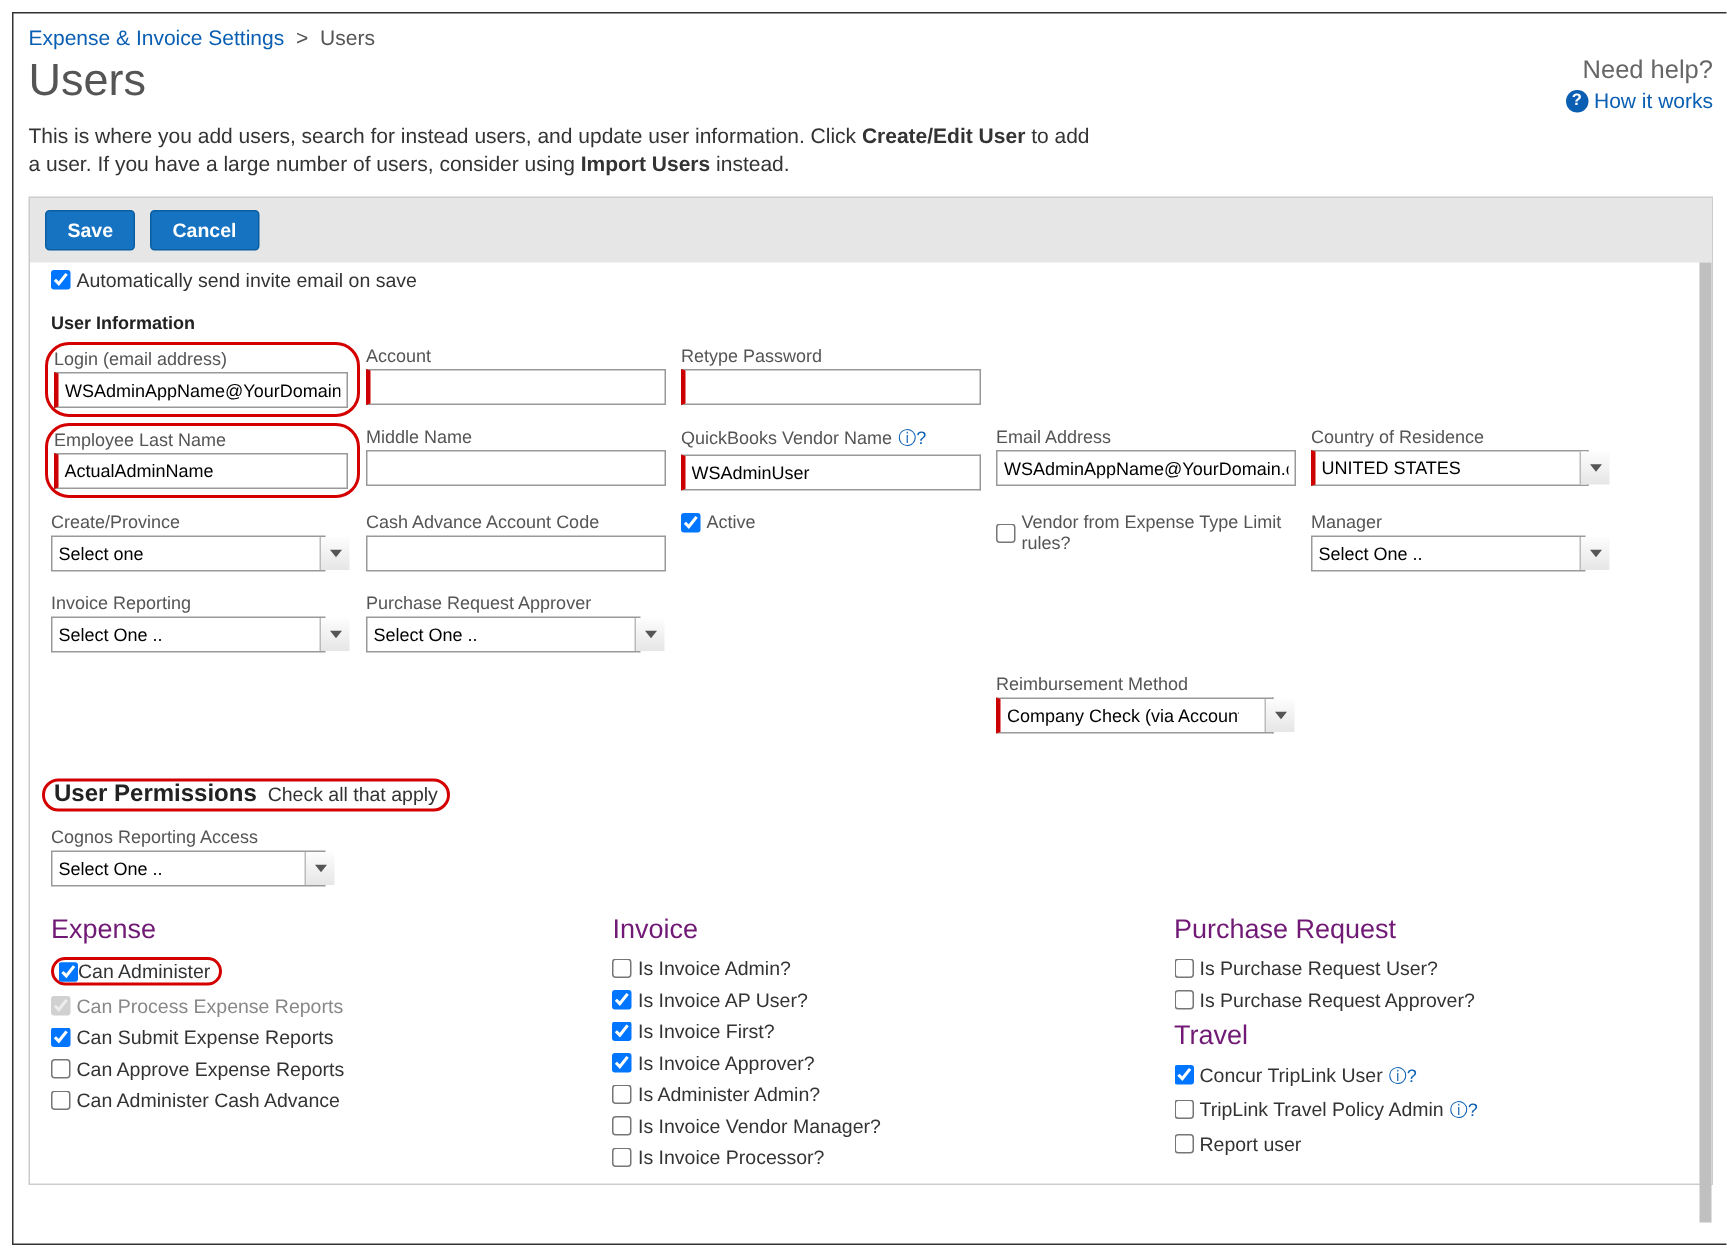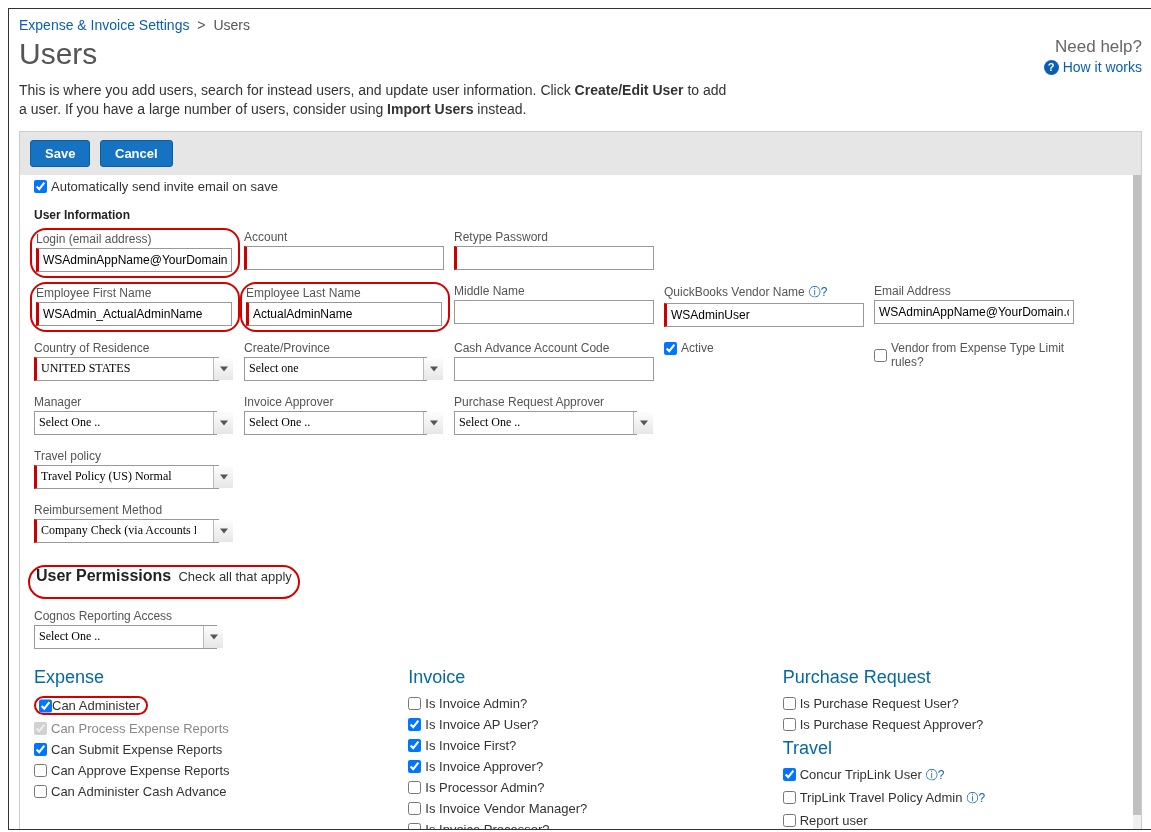--- a/index.html
+++ b/index.html
@@ -36,34 +36,34 @@
 .auto-invite { padding: 4px 14px 10px 14px; }
 .auto-invite label { font-size:13px; color:#333; }
 
 .section-title { font-size:12px; font-weight:bold; padding: 2px 14px 8px 14px; color:#222;}
 .perm-title { font-size:16px; font-weight:bold; color:#222; }
 .field { display:flex; flex-direction:column; margin-bottom: 6px; }
 .field label { font-size: 12px; color:#555; margin-bottom:2px; display:flex; align-items:center; gap:4px;}
 .text-input { height: 24px; border:1px solid #999; padding: 2px 4px; font-size:12px; }
 .req { border-left: 3px solid #c00; }
 .select-box { position:relative; }
-.select-box .text-input { padding-right:22px;font-family:Liberation Serif, serif; }
+.select-box .text-input { padding-right:22px; }
 .select-box::after { content:""; position:absolute; right:6px; top:50%; transform:translateY(-50%); width:0;height:0;border-left:4px solid transparent;border-right:4px solid transparent;border-top:5px solid #555;}
 .select-btn-box { position:absolute; right:1px; top:1px; bottom:1px; width:20px; background:linear-gradient(#fdfdfd,#e6e6e6); border-left:1px solid #bbb;}
 
 .check-row { display:flex; align-items:flex-start; gap:4px; font-size:13px; color:#333; margin-bottom:2px;}
 .check-row input { margin:1px 0 0 0;}
 
-.circle-h { border: 2.5px solid #d40000; border-radius: 22px; padding: 0 6px 12px 6px; margin-left: -6px; display:inline-block;}
+.circle-h { border: 2.5px solid #d40000; border-radius: 22px; padding: 0 6px 0 6px; margin-left: -6px; display:inline-block;}
 .circle-field { border: 2.5px solid #d40000; border-radius: 16px; padding: 2px 6px 4px 4px; margin: -2px -6px -4px -4px;}
 .circle-check { border: 2.5px solid #d40000; border-radius: 14px; padding: 0px 6px 0px 3px; display:inline-flex; }
 
 .perm-cols { display:flex; padding: 4px 14px; gap: 30px;}
 .perm-col { flex:1; }
-.perm-col h3 { font-size:18px; font-weight:normal; color:#0369a1; margin: 2px 0 8px 0;}
+.perm-col h3 { font-size:18px; font-weight:normal; color:#701a75; margin: 2px 0 8px 0;}
 .perm-col .check-row { margin-bottom: 6px;}
 .perm-col .disabled { color:#888;}
 
 .help-icon { color:#0a5fb3; font-size:12px; cursor:default;}
 
 .scroll-indicator { position:absolute; right:0; top:0; bottom:0; width:8px; background:#f0f0f0;}
 .scroll-thumb { position:absolute; right:0; top:0; width:8px; height: 640px; background:#c0c0c0;}
 
 .field-grid { display:grid; grid-template-columns: 200px 200px 200px 200px 200px; column-gap: 10px; row-gap: 8px; padding: 0 14px 10px 14px; align-items:start;}
 
@@ -124,24 +124,20 @@
         <input type="password" class="text-input req" style="">
       </div>
       <div class="field">
         <label>Retype Password</label>
         <input type="password" class="text-input req" style="">
       </div>
       <div></div>
           <div></div>
 
       <div class="field circle-field">
-        <label>Employee First Name</label>
-        <input class="text-input req" value="WSAdmin_ActualAdminName" style="">
-      </div>
-      <div class="field circle-field">
         <label>Employee Last Name</label>
         <input class="text-input req" value="ActualAdminName" style="">
       </div>
       <div class="field">
         <label>Middle Name</label>
         <input class="text-input" style="">
       </div>
       <div class="field">
         <label>
               <span>QuickBooks Vendor Name</span>
@@ -183,40 +179,34 @@
         </label>
       </div>
 
       <div class="field">
         <label>Manager</label>
         <div class="select-box">
           <input class="text-input" readonly="" value="Select One .." style=""><div class="select-btn-box"></div>
         </div>
       </div>
       <div class="field">
-        <label>Invoice Approver</label>
+        <label>Invoice Reporting</label>
         <div class="select-box">
           <input class="text-input" readonly="" value="Select One .." style=""><div class="select-btn-box"></div>
         </div>
       </div>
       <div class="field">
         <label>Purchase Request Approver</label>
         <div class="select-box">
           <input class="text-input" readonly="" value="Select One .." style=""><div class="select-btn-box"></div>
         </div>
       </div>
       <div></div>
           <div></div>
 
-      <div class="field">
-        <label>Travel policy</label>
-        <div class="select-box">
-          <input class="text-input req" readonly="" value="Travel Policy (US) Normal" style=""><div class="select-btn-box"></div>
-        </div>
-      </div>
       <div></div>
           <div></div>
           <div></div>
           <div></div>
 
       <div class="field">
         <label>Reimbursement Method</label>
         <div class="select-box">
           <input class="text-input req" readonly="" value="Company Check (via Accounts Payable)" style=""><div class="select-btn-box"></div>
         </div>
@@ -285,21 +275,21 @@
               <label class="check-row">
                 <input type="checkbox" checked="" style="">
                 <span>Is Invoice First?</span>
               </label>
               <label class="check-row">
                 <input type="checkbox" checked="" style="">
                 <span>Is Invoice Approver?</span>
               </label>
               <label class="check-row">
                 <input type="checkbox" style="">
-                <span>Is Processor Admin?</span>
+                <span>Is Administer Admin?</span>
               </label>
               <label class="check-row">
                 <input type="checkbox" style="">
                 <span>Is Invoice Vendor Manager?</span>
               </label>
               <label class="check-row">
                 <input type="checkbox" style="">
                 <span>Is Invoice Processor?</span>
               </label>
             </div>

